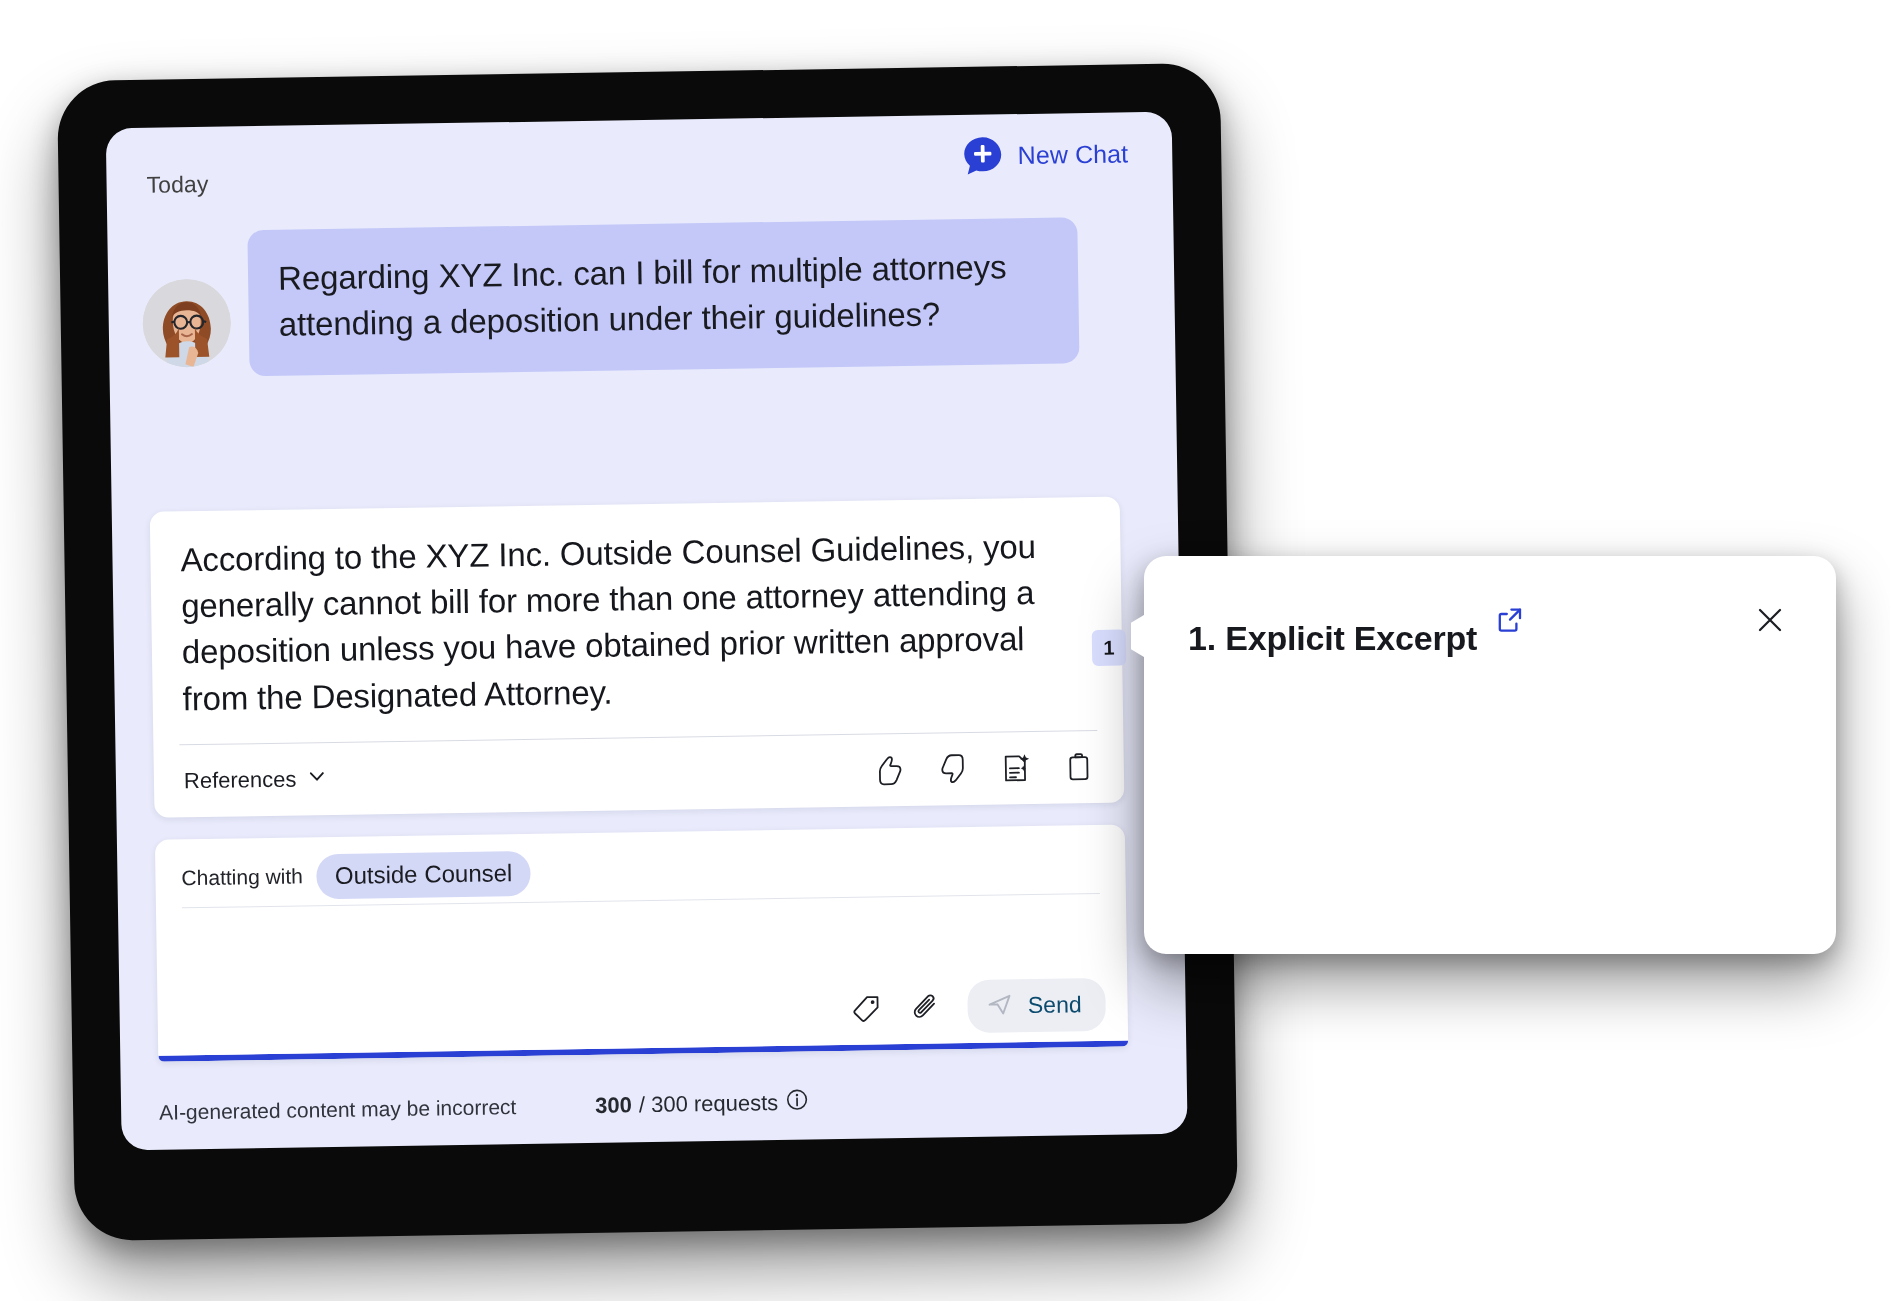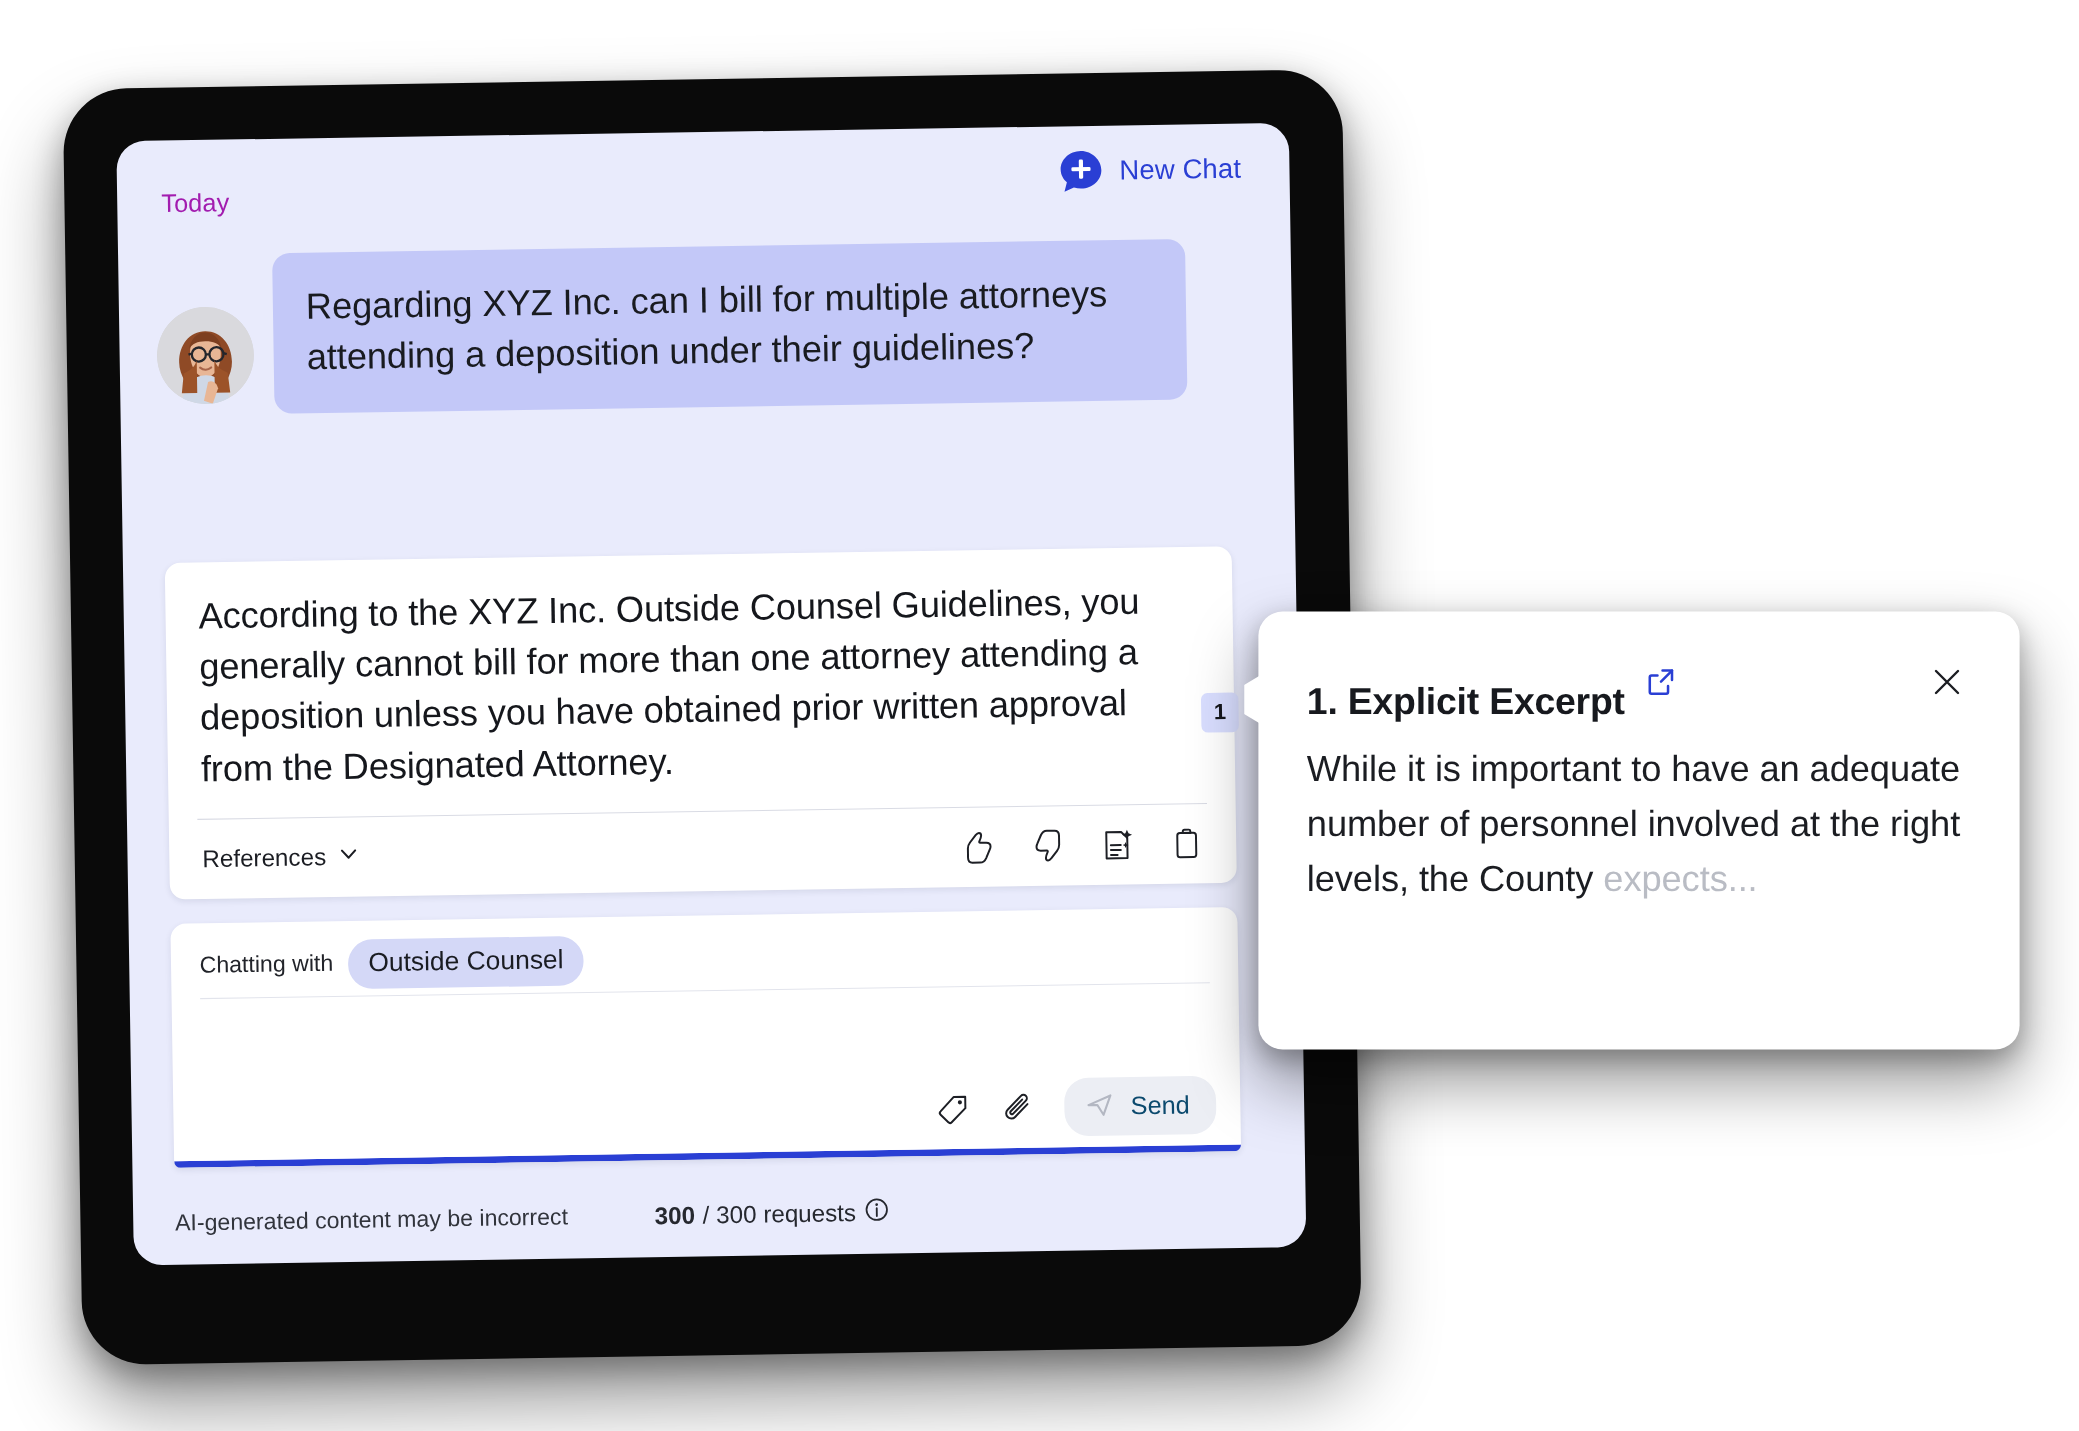--- a/index.html
+++ b/index.html
@@ -53,21 +53,21 @@
     left: 0; top: 0;
     width: 100%;
     height: 92px;
   }
 
   .today-label {
     position: absolute;
     left: 40px;
     top: 44px;
     font-size: 23px;
-    color: #a21caf;
+    color: #404040;
     letter-spacing: .1px;
   }
 
   .new-chat-btn {
     position: absolute;
     right: 36px;
     top: 14px;
     display: flex;
     align-items: center;
     gap: 13px;
@@ -550,19 +550,16 @@
           <path d="M21.4 18.6V24a1.6 1.6 0 01-1.6 1.6H6.4A1.6 1.6 0 014.8 24V10.6A1.6 1.6 0 016.4 9h5.4" fill="none" stroke="#2a3fd4" stroke-width="2.3" stroke-linecap="round" stroke-linejoin="round"></path>
         </svg>
       </button>
       <button class="excerpt-close">
         <svg viewBox="0 0 34 34" width="34" height="34">
           <path d="M7 7l20 20M27 7L7 27" stroke="#1b1d22" stroke-width="2.2" stroke-linecap="round"></path>
         </svg>
       </button>
     </div>
 
-    <div class="excerpt-body">
-      <span>While it is important to have an adequate number of personnel involved at the right levels, the County </span><span class="excerpt-fade">expects...</span>
-    </div>
   </div>
 
 
 </div>
 
 </body></html>

